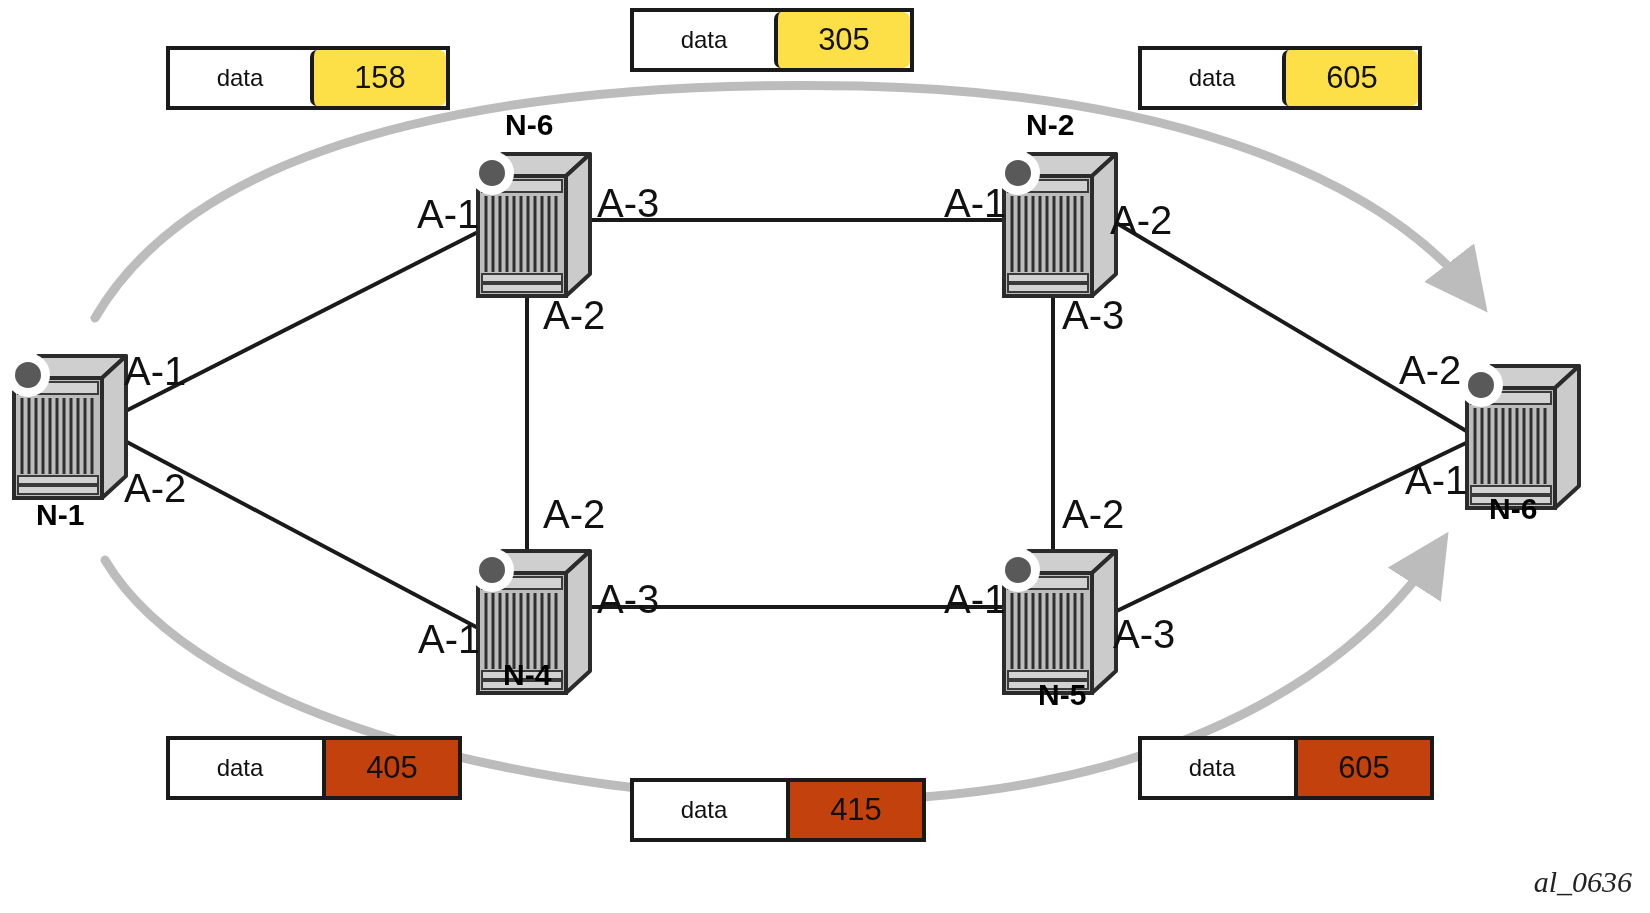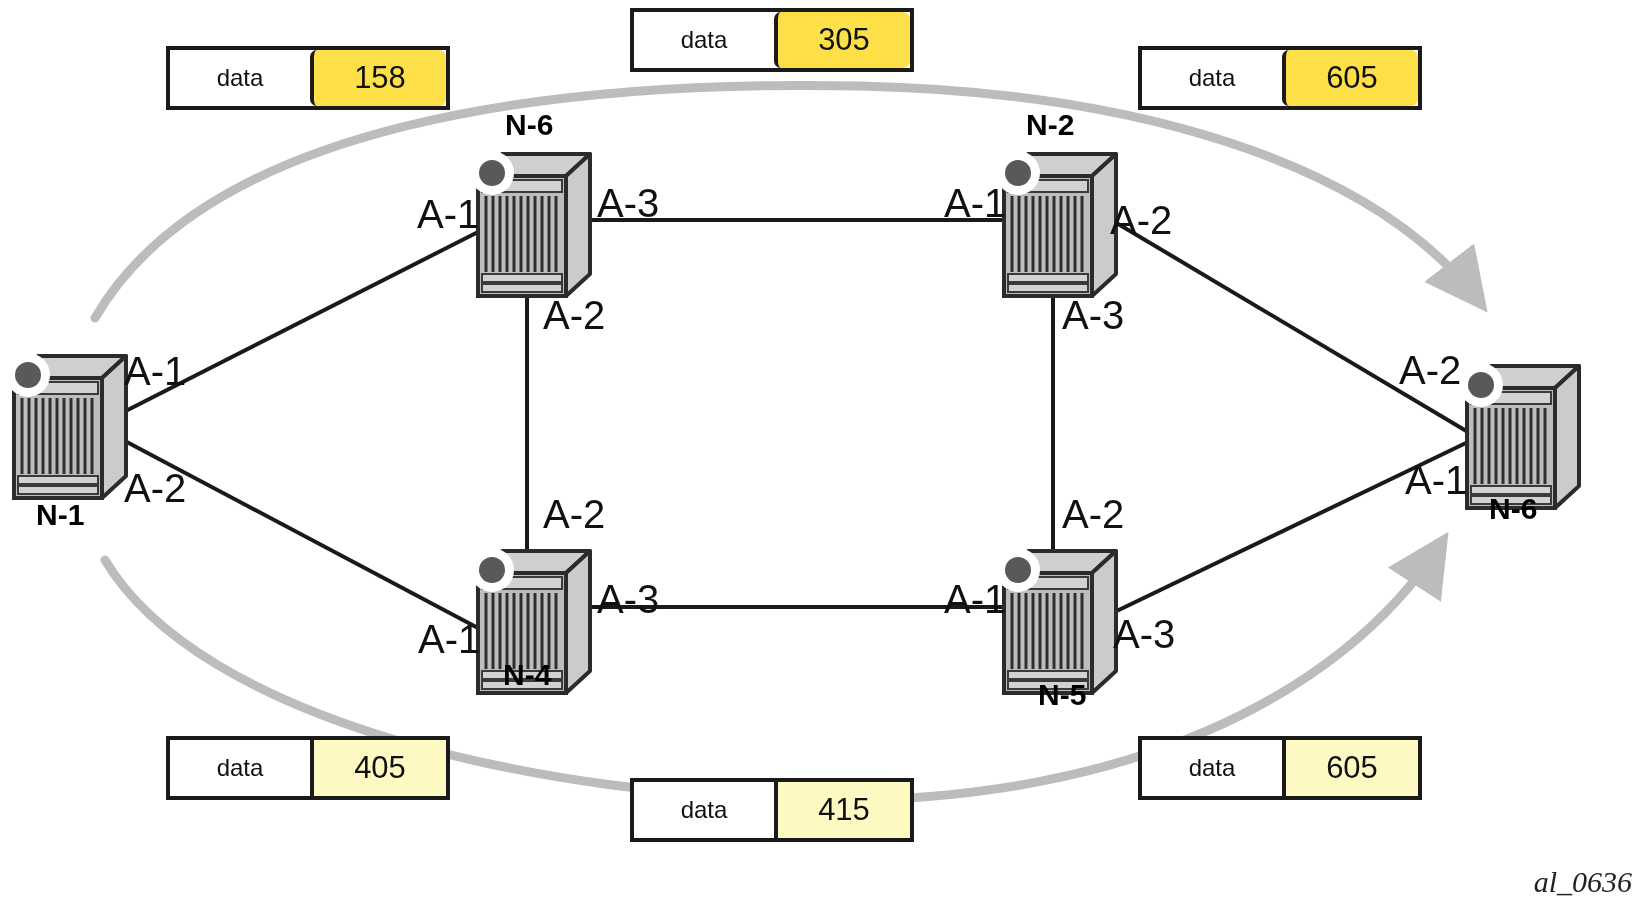--- a/index.html
+++ b/index.html
@@ -8,21 +8,21 @@
   #stage{position:absolute;left:0;top:0;width:1650px;height:913px;}
   svg{position:absolute;left:0;top:0;width:1650px;height:913px;}
 
   .pkt{position:absolute;display:flex;border:4px solid #1a1a1a;box-sizing:border-box;
        height:64px;background:#fff;}
   .pkt .cellA{width:140px;display:flex;align-items:center;justify-content:center;
        background:#ffffff;font-size:24px;color:#111;}
   .pkt .cellB{width:132px;display:flex;align-items:center;justify-content:center;
        border-left:4px solid #1a1a1a;font-size:31px;color:#111;}
   .pkt.light .cellB{background:#fde047;border-radius:7px;}
-  .pkt.dark  .cellB{background:#fef9c3;}
+  .pkt.dark  .cellB{background:#c2410c;margin-left:12px;}
 
   .portlbl{position:absolute;font-size:40px;color:#111;white-space:nowrap;}
   .nodelbl{position:absolute;font-size:30px;font-weight:bold;color:#000;white-space:nowrap;}
   .wm{position:absolute;right:18px;bottom:14px;font-family:"Liberation Serif",serif;
       font-style:italic;font-size:30px;color:#222;}
 </style>
 </head>
 <body>
 
 <div id="stage">

